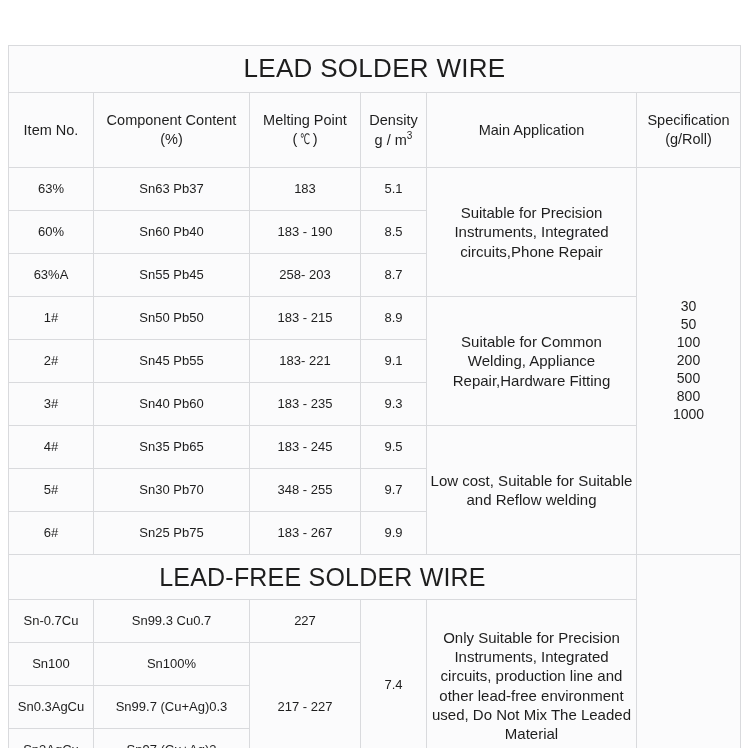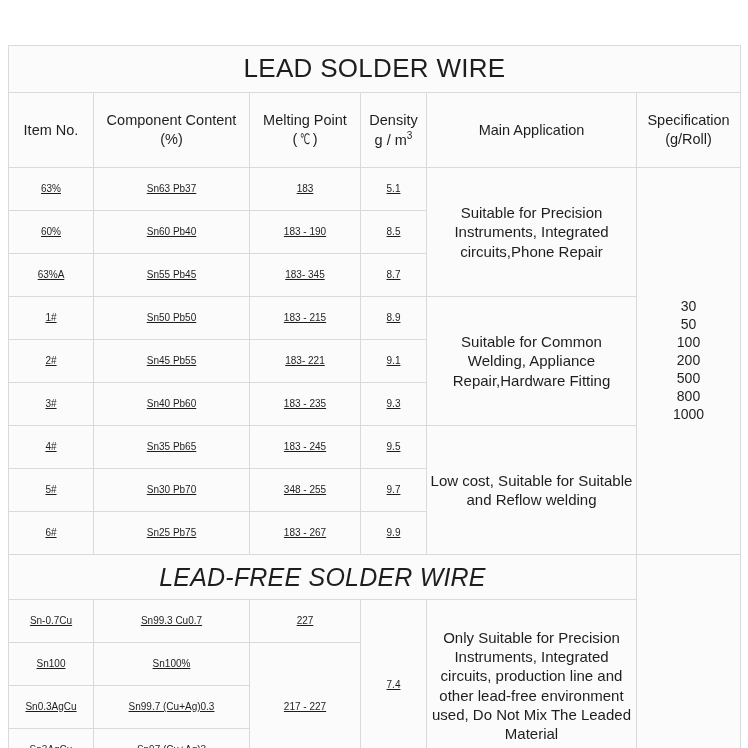--- a/index.html
+++ b/index.html
@@ -58,35 +58,33 @@
     height: 42px;
     padding: 0;
   }
   .banner-2 {
     font-size: 25px;
     font-weight: bold;
     letter-spacing: 0.2px;
     color: #131313;
     height: 40px;
     padding: 0;
-    font-style: italic;
   }
   .hdr {
     font-size: 14.5px;
     font-weight: bold;
     color: #151515;
     height: 70px;
   }
   .hdr .l1 { display: block; }
   .hdr .l2 { display: block; }
   .cell {
-    font-size: 10px;
+    font-size: 13px;
     height: 38px;
     color: #222;
-    text-decoration: underline;
   }
   .app-cell {
     font-size: 15px;
     color: #2a2a2a;
     line-height: 1.45;
     padding: 4px 8px;
   }
   .spec-cell {
     font-size: 14px;
     color: #222;
@@ -168,21 +166,21 @@
         <tr>
           <td class="cell">60%</td>
           <td class="cell">Sn60 Pb40</td>
           <td class="cell">183 - 190</td>
           <td class="cell">8.5</td>
         </tr>
 
         <tr>
           <td class="cell">63%A</td>
           <td class="cell">Sn55 Pb45</td>
-          <td class="cell">183- 345</td>
+          <td class="cell">258- 203</td>
           <td class="cell">8.7</td>
         </tr>
 
         <tr>
           <td class="cell">1#</td>
           <td class="cell">Sn50 Pb50</td>
           <td class="cell">183 - 215</td>
           <td class="cell">8.9</td>
           <td class="app-cell" rowspan="3">Suitable for Common Welding, Appliance Repair,Hardware Fitting</td>
         </tr>

